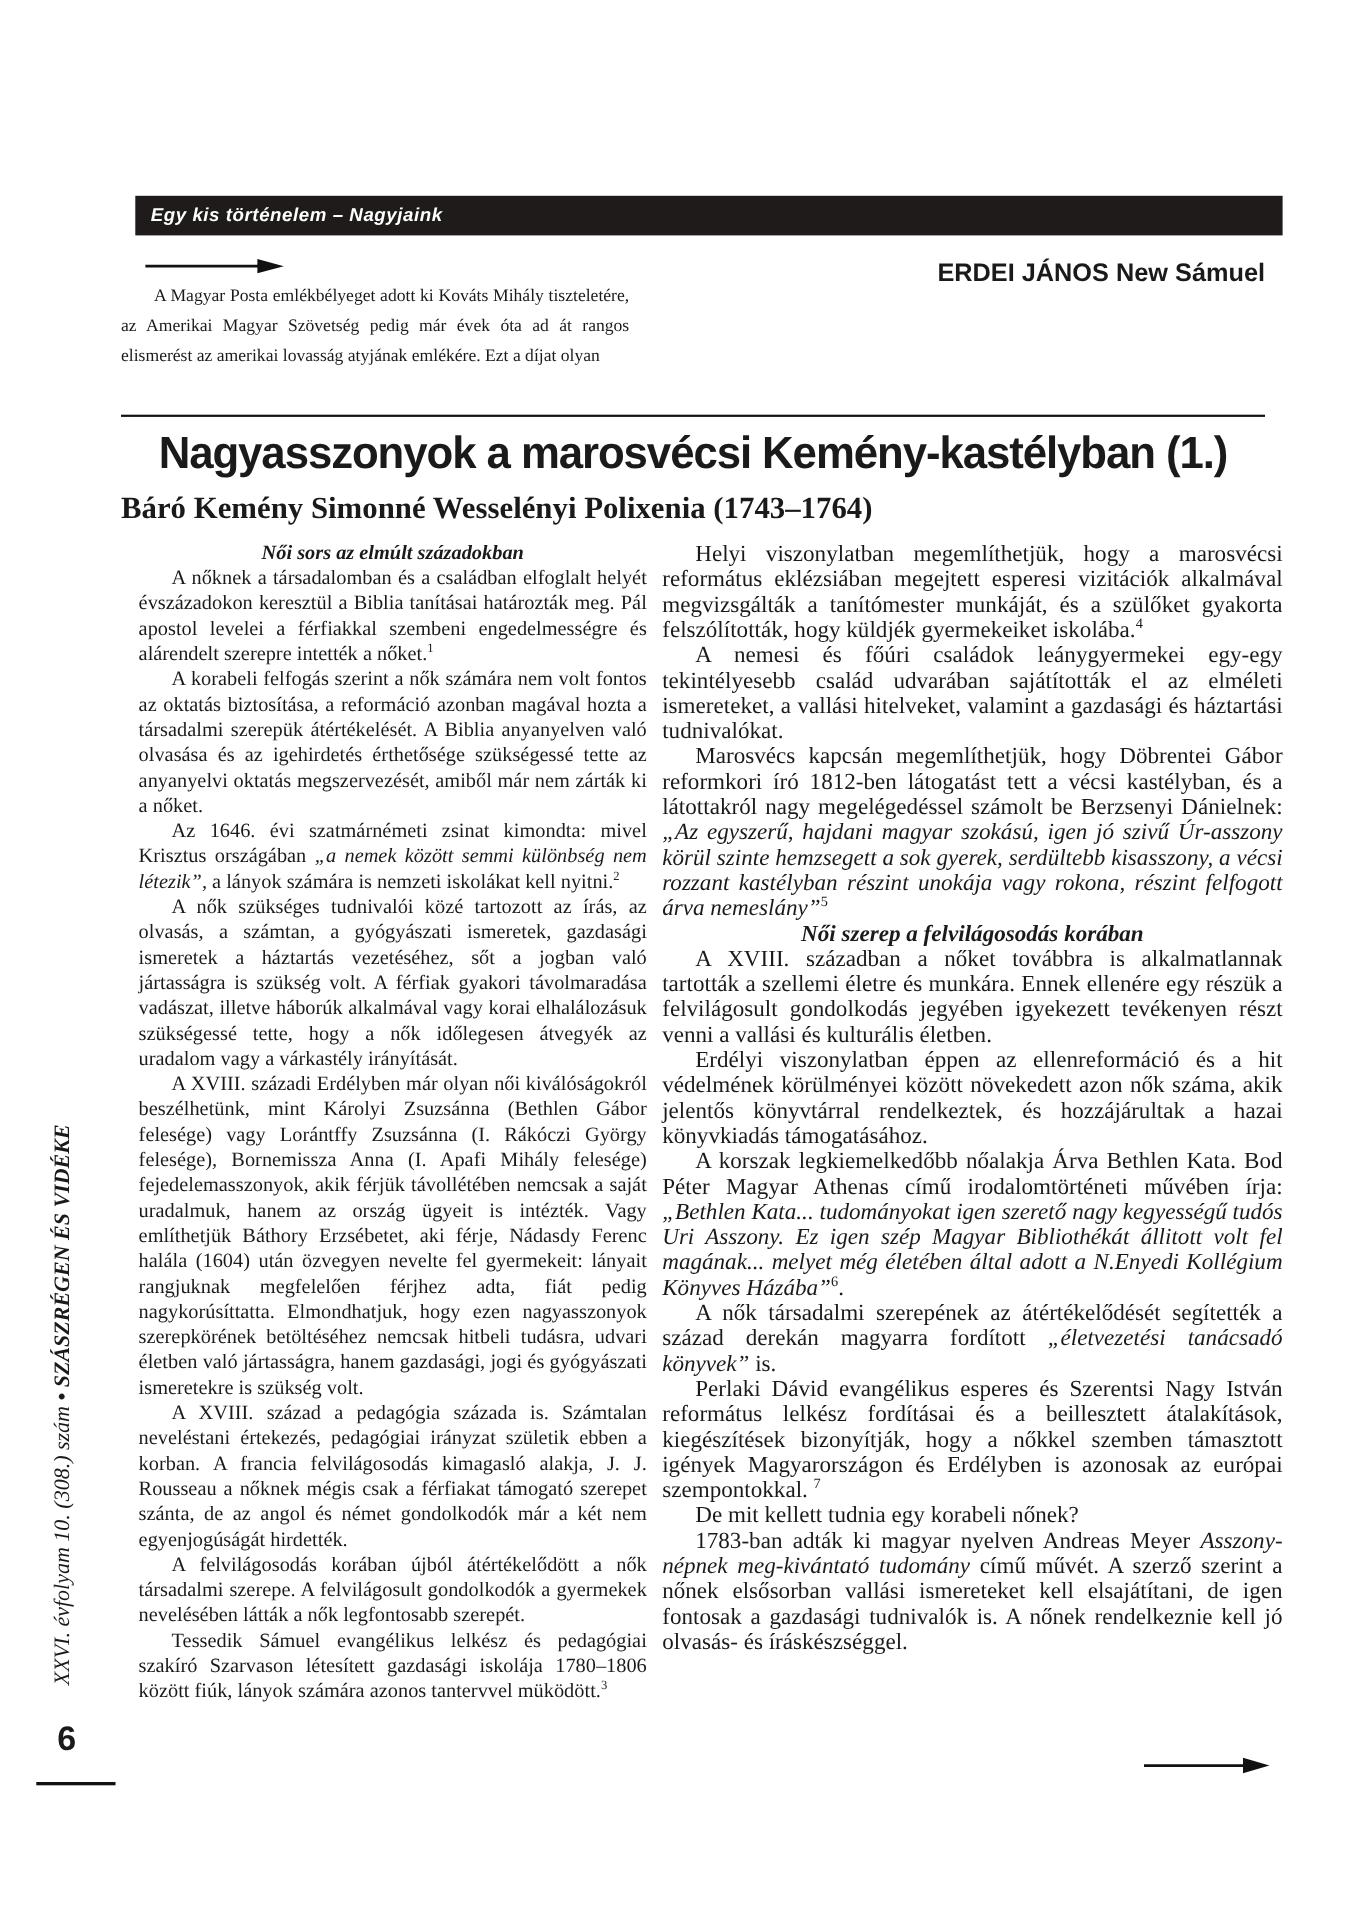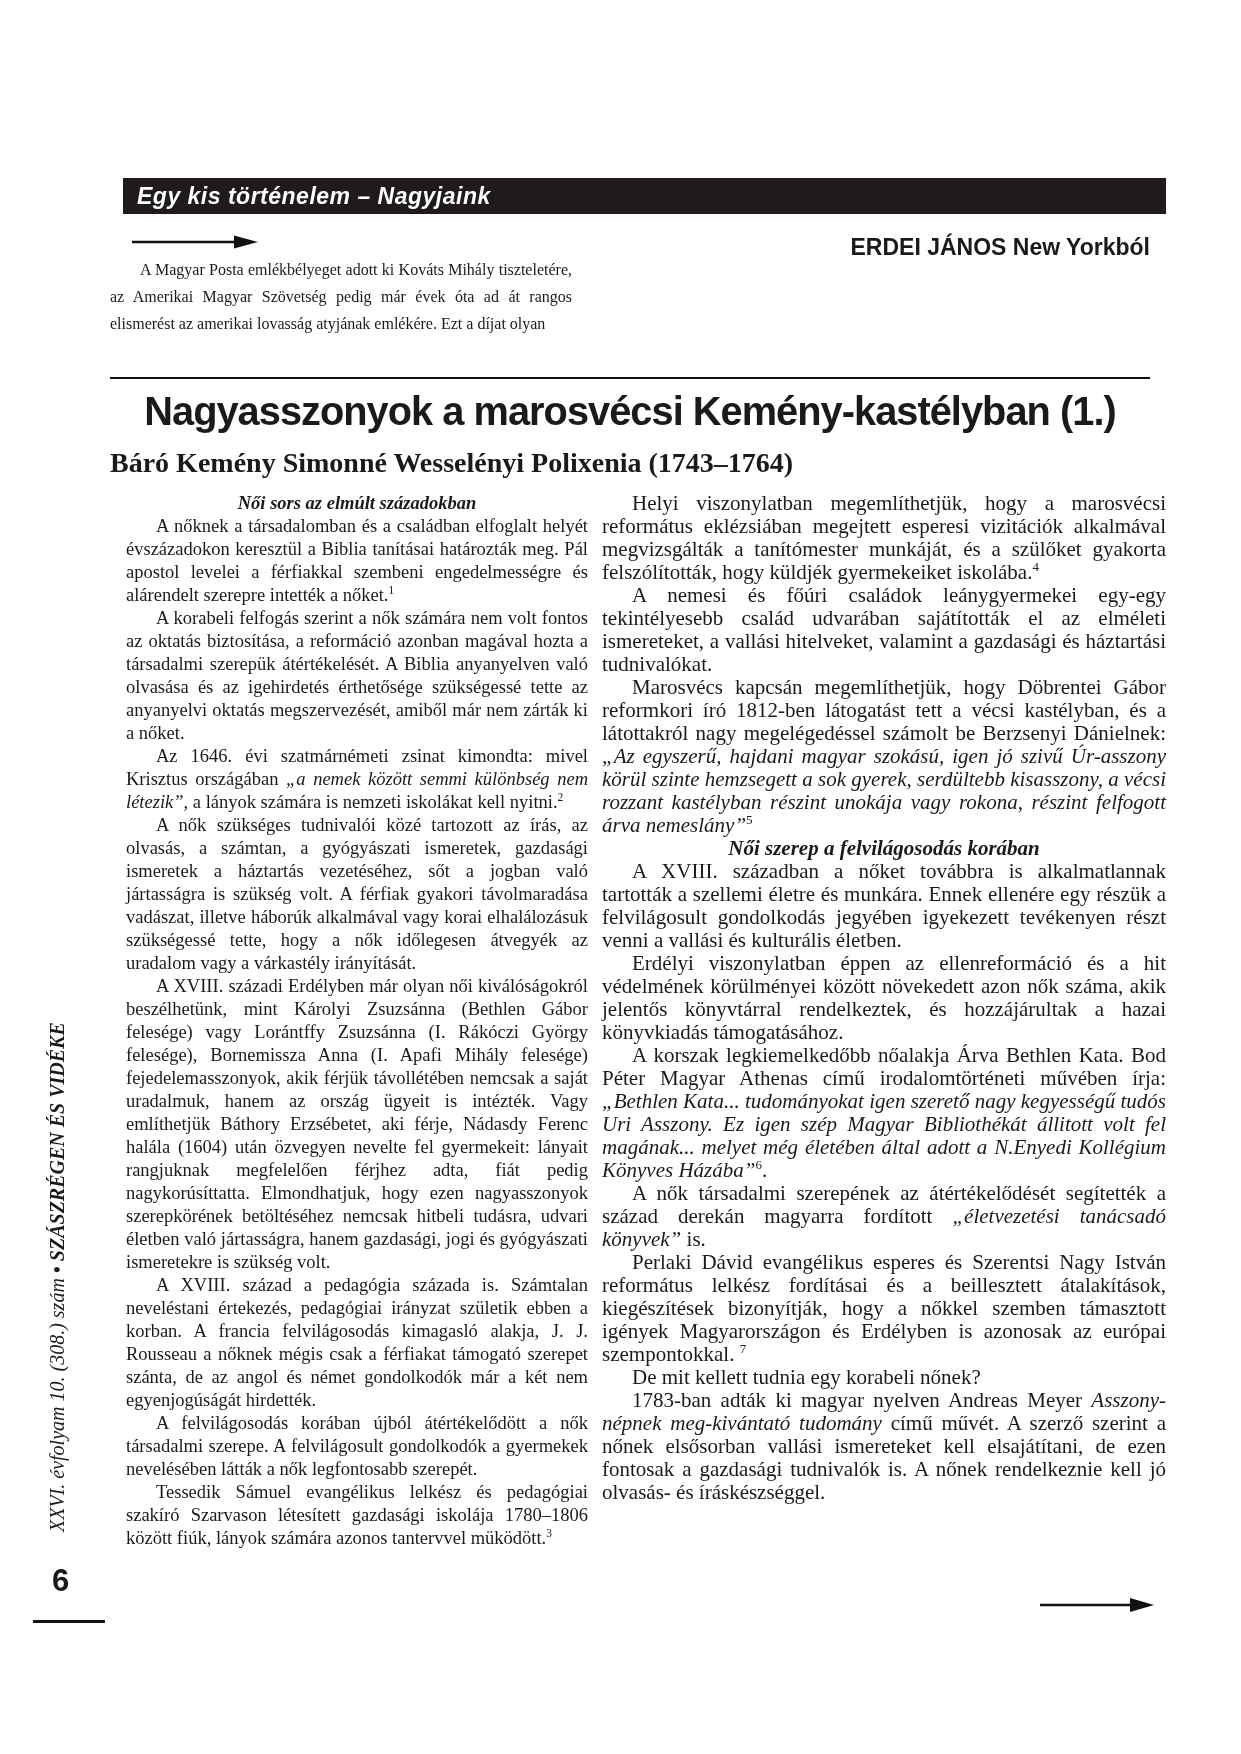--- a/index.html
+++ b/index.html
@@ -6,21 +6,21 @@
   body{
     width:1241px;height:1754px;position:relative;background:#ffffff;
     font-family:"Liberation Serif",serif;color:#1a1a1a;
     -webkit-font-smoothing:antialiased;
   }
   .abs{position:absolute;}
   
   .section-bar{
     left:123px;top:178px;width:1043px;height:36px;background:#1e1b1a;
     color:#ffffff;font-family:"Liberation Sans",sans-serif;
-    font-weight:bold;font-style:italic;font-size:23px;line-height:36px;
+    font-weight:bold;font-style:italic;font-size:17px;line-height:36px;
     padding-left:14px;box-sizing:border-box;letter-spacing:0.5px;
   }
   
   .intro-row{left:110px;top:226px;width:1040px;display:flex;gap:14px;}
   .intro-left{width:462px;}
   .intro-right{width:564px;}
   .intro-left p{margin:0;font-size:16px;line-height:27px;text-align:justify;text-indent:30px;}
   .intro-right p{margin:6px 0 0 0;font-size:23px;line-height:28px;text-align:justify;text-indent:0;}
   .arrow-line{display:block;margin:8px 0 6px 22px;}
   .byline{
@@ -70,21 +70,21 @@
 
 <div class="abs intro-row">
   <div class="intro-left">
     <svg class="arrow-line" width="130" height="16" viewBox="0 0 130 16">
       <line x1="0" y1="8" x2="104" y2="8" stroke="#111" stroke-width="2.5"></line>
       <polygon points="102,1.5 126,8 102,14.5" fill="#111"></polygon>
     </svg>
     <p>A Magyar Posta emlékbélyeget adott ki Kováts Mihály tiszteletére, az Amerikai Magyar Szövetség pedig már évek óta ad át rangos elismerést az amerikai lovasság atyjának emlékére. Ezt a díjat olyan</p>
   </div>
   <div class="intro-right">
-    <div class="byline">ERDEI JÁNOS New Yorkból</div>
+    <div class="byline">ERDEI JÁNOS New Sámuel</div>
   </div>
 </div>
 
 <div class="abs rule"></div>
 
 <div class="abs article-title">Nagyasszonyok a marosvécsi Kemény-kastélyban (1.)</div>
 <div class="abs article-subtitle">Báró Kemény Simonné Wesselényi Polixenia (1743–1764)</div>
 
 <div class="abs body-row">
   <div class="col-left">
@@ -102,21 +102,21 @@
       <p class="para"><span>Helyi viszonylatban megemlíthetjük, hogy a marosvécsi református eklézsiában megejtett esperesi vizitációk alkalmával megvizsgálták a tanítómester munkáját, és a szülőket gyakorta felszólították, hogy küldjék gyermekeiket iskolába.</span><sup>4</sup></p>
       <p class="para"><span>A nemesi és főúri családok leánygyermekei egy-egy tekintélyesebb család udvarában sajátították el az elméleti ismereteket, a vallási hitelveket, valamint a gazdasági és háztartási tudnivalókat.</span></p>
       <p class="para"><span>Marosvécs kapcsán megemlíthetjük, hogy Döbrentei Gábor reformkori író 1812-ben látogatást tett a vécsi kastélyban, és a látottakról nagy megelégedéssel számolt be Berzsenyi Dánielnek: </span><span class="it">„Az egyszerű, hajdani magyar szokású, igen jó szivű Úr-asszony körül szinte hemzsegett a sok gyerek, serdültebb kisasszony, a vécsi rozzant kastélyban részint unokája vagy rokona, részint felfogott árva nemeslány”</span><sup>5</sup></p>
       <div class="subhead"><span class="bit">Női szerep a felvilágosodás korában</span></div>
       <p class="para"><span>A XVIII. században a nőket továbbra is alkalmatlannak tartották a szellemi életre és munkára. Ennek ellenére egy részük a felvilágosult gondolkodás jegyében igyekezett tevékenyen részt venni a vallási és kulturális életben.</span></p>
       <p class="para"><span>Erdélyi viszonylatban éppen az ellenreformáció és a hit védelmének körülményei között növekedett azon nők száma, akik jelentős könyvtárral rendelkeztek, és hozzájárultak a hazai könyvkiadás támogatásához.</span></p>
       <p class="para"><span>A korszak legkiemelkedőbb nőalakja Árva Bethlen Kata. Bod Péter Magyar Athenas című irodalomtörténeti művében írja: </span><span class="it">„Bethlen Kata... tudományokat igen szerető nagy kegyességű tudós Uri Asszony. Ez igen szép Magyar Bibliothékát állitott volt fel magának... melyet még életében által adott a N.Enyedi Kollégium Könyves Házába”</span><sup>6</sup><span>.</span></p>
       <p class="para"><span>A nők társadalmi szerepének az átértékelődését segítették a század derekán magyarra fordított </span><span class="it">„életvezetési tanácsadó könyvek”</span><span> is.</span></p>
       <p class="para"><span>Perlaki Dávid evangélikus esperes és Szerentsi Nagy István református lelkész fordításai és a beillesztett átalakítások, kiegészítések bizonyítják, hogy a nőkkel szemben támasztott igények Magyarországon és Erdélyben is azonosak az európai szempontokkal. </span><sup>7</sup></p>
       <p class="para"><span>De mit kellett tudnia egy korabeli nőnek?</span></p>
-      <p class="para"><span>1783-ban adták ki magyar nyelven Andreas Meyer </span><span class="it">Asszony-népnek meg-kivántató tudomány</span><span> című művét. A szerző szerint a nőnek elsősorban vallási ismereteket kell elsajátítani, de ezen fontosak a gazdasági tudnivalók is. A nőnek rendelkeznie kell jó olvasás- és íráskészséggel.</span></p>
+      <p class="para"><span>1783-ban adták ki magyar nyelven Andreas Meyer </span><span class="it">Asszony-népnek meg-kivántató tudomány</span><span> című művét. A szerző szerint a nőnek elsősorban vallási ismereteket kell elsajátítani, de igen fontosak a gazdasági tudnivalók is. A nőnek rendelkeznie kell jó olvasás- és íráskészséggel.</span></p>
     </div>
 </div>
 
 <div class="abs masthead">
   <span>XXVI. évfolyam 10. (308.) szám </span><span class="pub">• SZÁSZRÉGEN ÉS VIDÉKE</span>
 </div>
 
 <div class="abs page-number">6</div>
 <div class="abs page-rule"></div>
 <svg class="abs bottom-arrow" width="118" height="18" viewBox="0 0 118 18">

